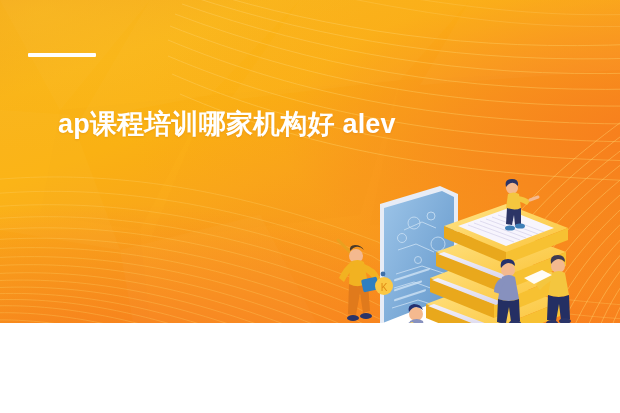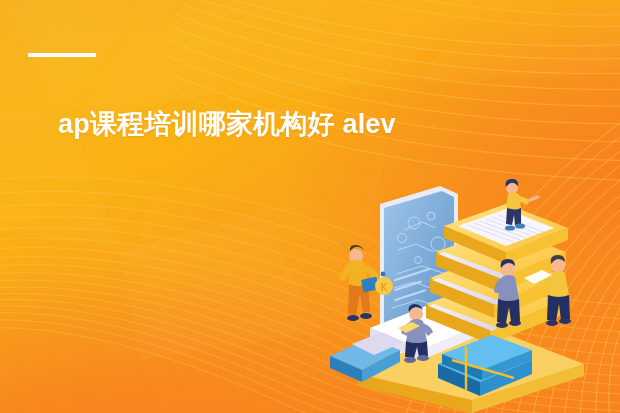--- a/index.html
+++ b/index.html
@@ -8,21 +8,21 @@
     background: #ffffff;
   }
   body {
     font-family: "Liberation Sans", "DejaVu Sans", sans-serif;
   }
 
   
   #banner {
     position: relative;
     width: 620px;
-    height: 413px;
+    height: 323px;
     overflow: hidden;
     background: #0369a1;
   }
 
   
   .bg-base {
     position: absolute;
     inset: 0;
     background:
       linear-gradient(160deg,

